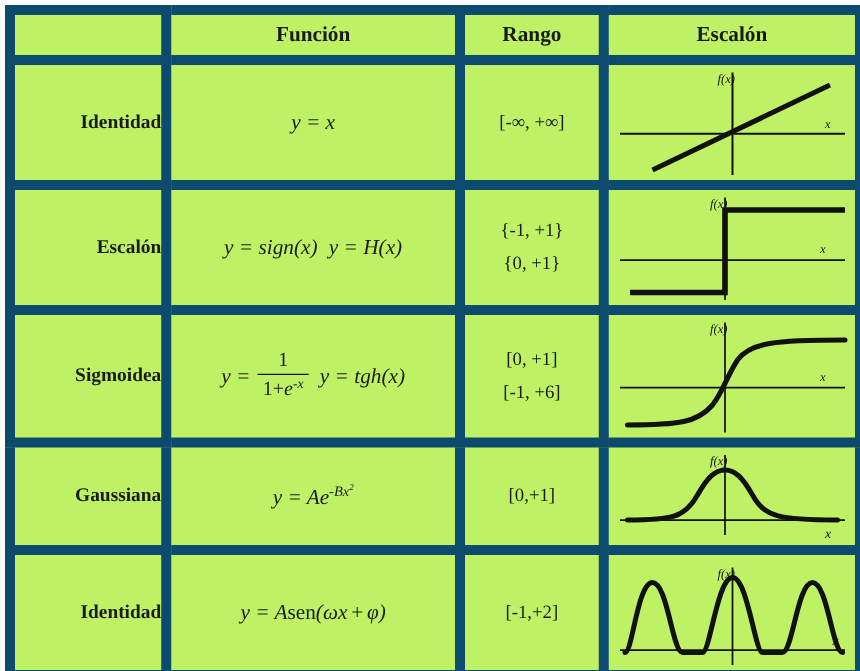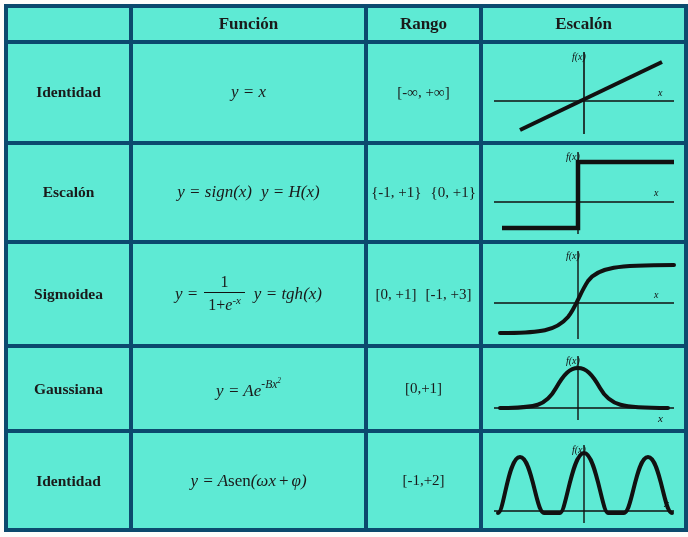--- a/index.html
+++ b/index.html
@@ -26,24 +26,24 @@
     position: absolute;
     left: 4px;
     top: 4px;
     width: 680px;
     height: 528px;
     border-collapse: collapse;
     table-layout: fixed;
   }
 
   table.fn-table td, table.fn-table th {
-    border: 4px solid #0c4a6e;
+    border: 8px solid #0c4a6e;
     padding: 0;
     vertical-align: middle;
-    background: #5eead4;
+    background: #bef264;
     margin-left: 33px;
   }
 
   
   col.c-name   { width: 125px; }
   col.c-func   { width: 235px; }
   col.c-range  { width: 115px; }
   col.c-graph  { width: 205px; }
 
   
@@ -59,21 +59,21 @@
     font-size: 17px;
     text-align: center;
     height: 32px;
     font-family: "Liberation Serif", serif;
   }
 
   td.name {
     font-weight: bold;
     font-size: 15.5px;
     padding-left: 10px;
-    text-align: center;
+    text-align: right;
     font-family: "Liberation Serif", serif;
   }
 
   td.func {
     text-align: center;
     font-size: 17px;
     font-style: italic;
   }
 
   td.range {
@@ -89,21 +89,21 @@
 
   .formula-stack {
     display: flex;
     flex-direction: row;
     align-items: center;
     justify-content: center;
     gap: 9px;
   }
   .range-stack {
     display: flex;
-    flex-direction: row;
+    flex-direction: column;
     align-items: center;
     justify-content: center;
     gap: 9px;
   }
 
   .mi { font-style: italic; }
   .mup { font-style: normal; }
 
   
   .frac {
@@ -230,21 +230,21 @@
             </div>
             <div>
               <span class="mi">y =</span>
               <span class="mi">tgh</span><span class="mi">(x)</span>
             </div>
           </div>
         </td>
         <td class="range">
           <div class="range-stack">
             <div>[0, +1]</div>
-            <div>[-1, +3]</div>
+            <div>[-1, +6]</div>
           </div>
         </td>
         <td class="graph">
           <svg class="graph-svg" width="196" height="98" viewBox="0 0 196 98">
             <line x1="8" y1="58" x2="188" y2="58" stroke="#111" stroke-width="1.4"></line>
             <line x1="92" y1="6" x2="92" y2="94" stroke="#111" stroke-width="1.4"></line>
             <path d="M 14 88 C 55 88, 70 86, 82 72 C 90 62, 94 48, 102 36 C 112 22, 132 20, 188 20" fill="none" stroke="#111" stroke-width="4" stroke-linecap="round"></path>
             <text x="80" y="14" font-family="Liberation Serif, serif" font-size="10" font-style="italic" fill="#111">f(x)</text>
             <text x="168" y="53" font-family="Liberation Serif, serif" font-size="10" font-style="italic" fill="#111">x</text>
           </svg>

